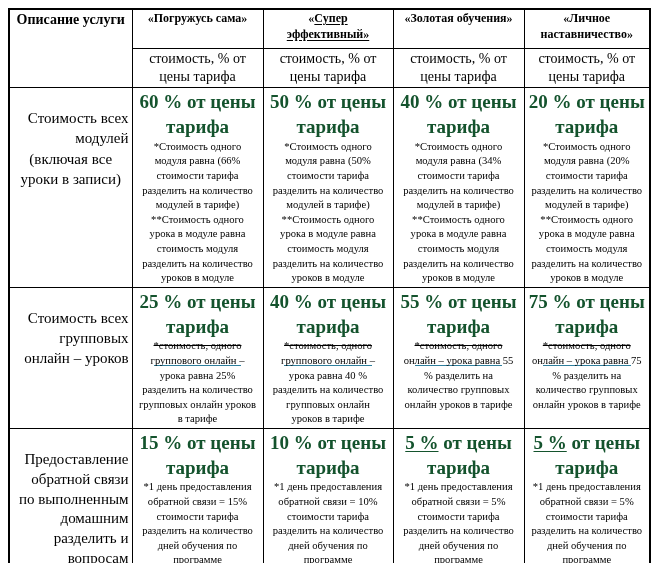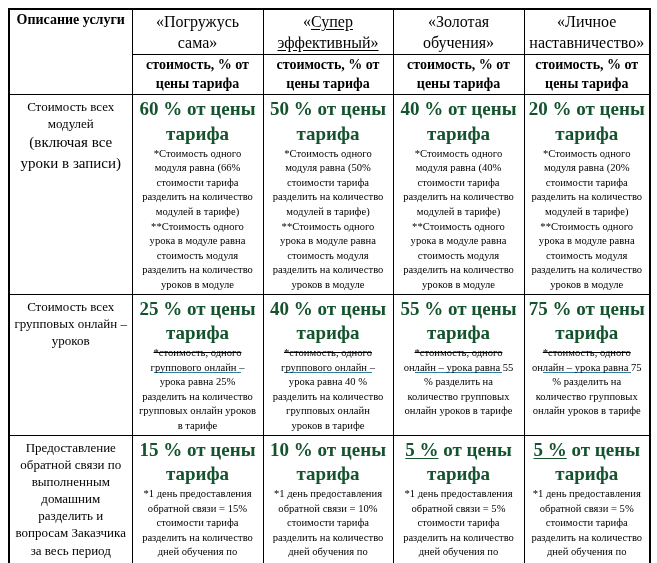--- a/index.html
+++ b/index.html
@@ -25,34 +25,34 @@
   table.tariff td, table.tariff th {
     border: 1px solid #000000;
     padding: 1px 3px;
     vertical-align: top;
     text-align: center;
     box-sizing: border-box;
     overflow: hidden;
   }
   
   .col-title {
-    font-weight: normal;
-    font-size: 16px;
+    font-weight: bold;
+    font-size: 12px;
     line-height: 1.32;
     vertical-align: middle;
   }
   .corner {
     font-weight: bold;
     font-size: 14px;
     line-height: 1.32;
     vertical-align: top;
     padding-top: 3px;
   }
   .subhead {
-    font-weight: bold;
+    font-weight: normal;
     font-size: 14px;
     line-height: 1.32;
     vertical-align: middle;
   }
   .u { text-decoration: underline; text-underline-offset: 2px; }
   
   .cell-heading {
     font-weight: bold;
     font-size: 19px;
     line-height: 1.3;
@@ -63,23 +63,24 @@
     font-size: 10.6px;
     line-height: 1.38;
     padding: 0 3px;
   }
   .tracked {
     text-decoration: line-through;
     border-bottom: 1.5px solid #2e7f9e;
     padding-bottom: 14px;
   }
   .row-label {
-    font-size: 13px;
-    line-height: 1.32;
-    padding-top: 2px;
+    font-size: 15px;
+    line-height: 1.32;
+    padding-top: 20px;
+    text-align: right;
   }
   .row-label-sub {
     font-size: 15px;
     line-height: 1.35;
   }
   .total-label {
     font-weight: bold;
     font-size: 14px;
     text-align: left;
     vertical-align: middle;
@@ -141,21 +142,21 @@
         <div class="fine">*Стоимость одного модуля равна (66% стоимости тарифа разделить на количество модулей в тарифе)</div>
         <div class="fine">**Стоимость одного урока в модуле равна стоимость модуля разделить на количество уроков в модуле</div>
       </td>
       <td>
         <div class="cell-heading">50 % от цены тарифа</div>
         <div class="fine">*Стоимость одного модуля равна (50% стоимости тарифа разделить на количество модулей в тарифе)</div>
         <div class="fine">**Стоимость одного урока в модуле равна стоимость модуля разделить на количество уроков в модуле</div>
       </td>
       <td>
         <div class="cell-heading">40 % от цены тарифа</div>
-        <div class="fine">*Стоимость одного модуля равна (40% стоимости тарифа разделить на количество модулей в тарифе)</div>
+        <div class="fine">*Стоимость одного модуля равна (34% стоимости тарифа разделить на количество модулей в тарифе)</div>
         <div class="fine">**Стоимость одного урока в модуле равна стоимость модуля разделить на количество уроков в модуле</div>
       </td>
       <td>
         <div class="cell-heading">20 % от цены тарифа</div>
         <div class="fine">*Стоимость одного модуля равна (20% стоимости тарифа разделить на количество модулей в тарифе)</div>
         <div class="fine">**Стоимость одного урока в модуле равна стоимость модуля разделить на количество уроков в модуле</div>
       </td>
     </tr>
 
     <tr style="height:115px">

